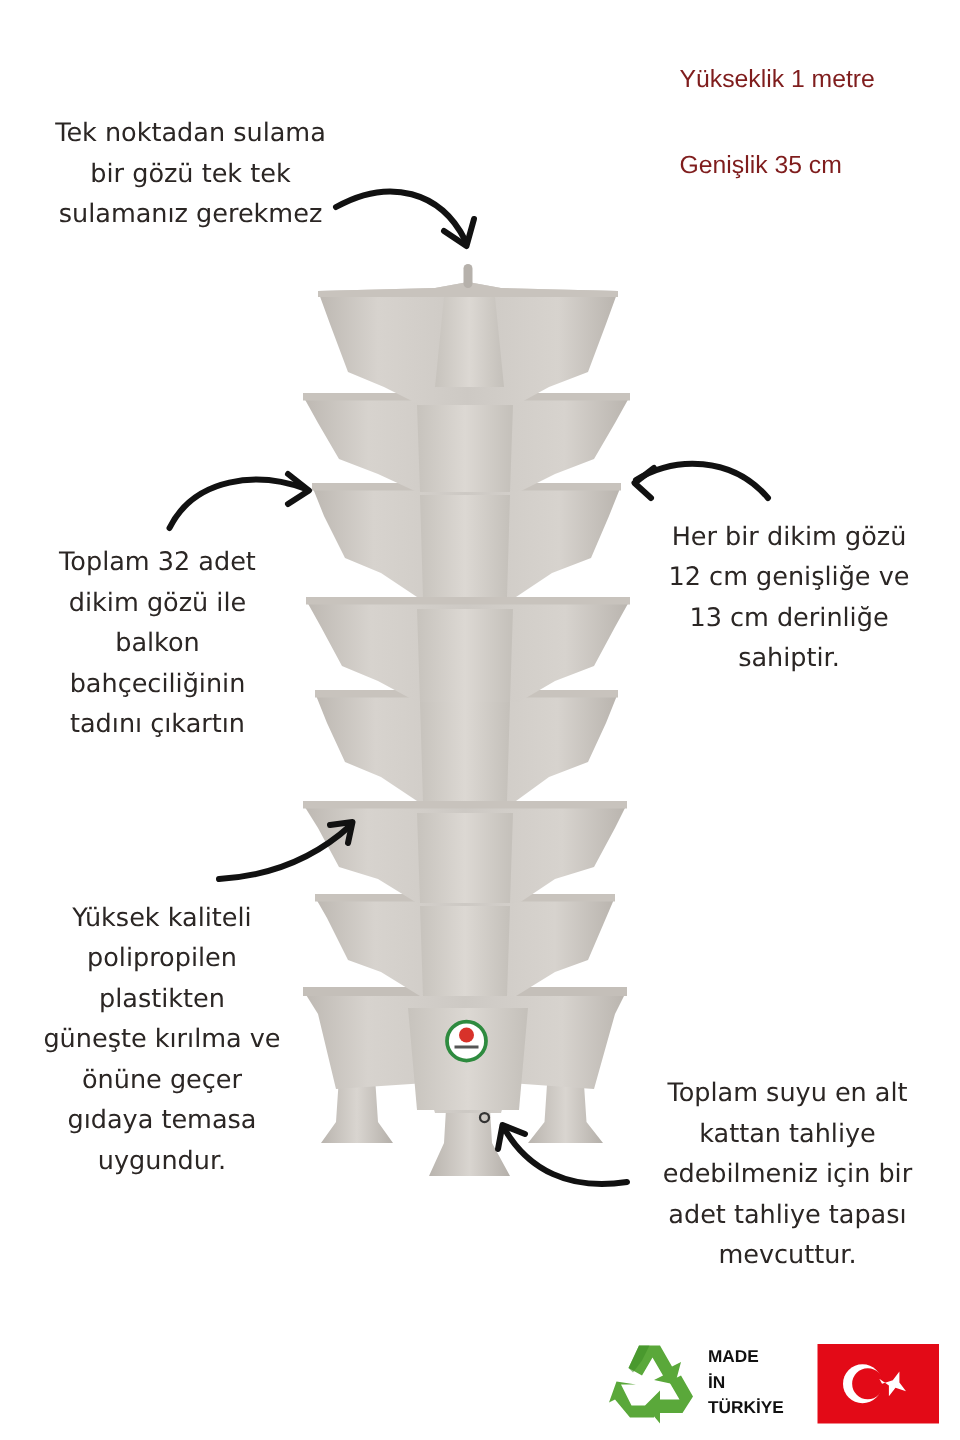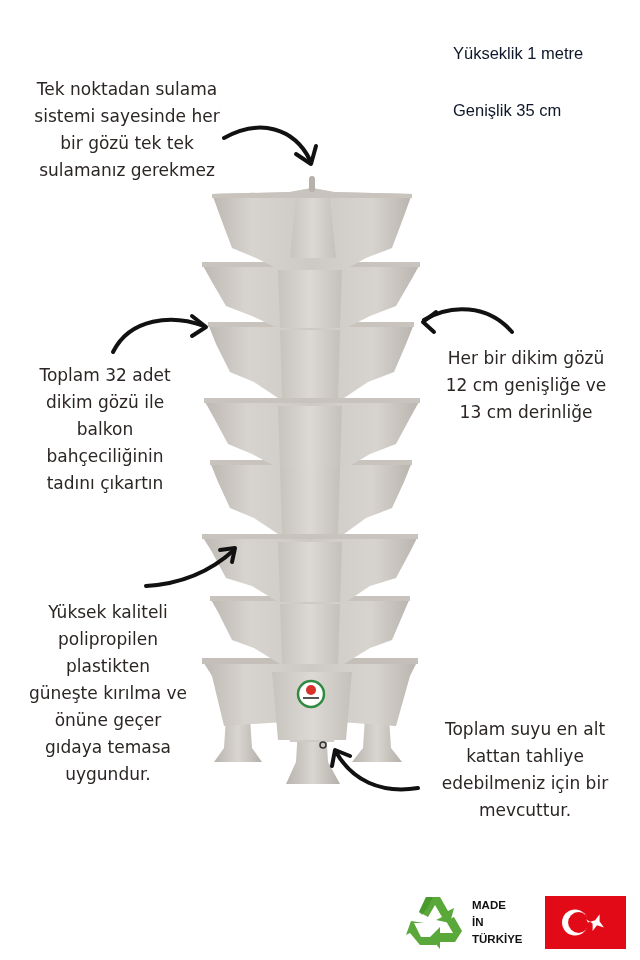--- a/index.html
+++ b/index.html
@@ -1,67 +1,68 @@
 <!DOCTYPE html>
 <html><head>
 <meta charset="utf-8">
 <style>
   html, body { margin:0; padding:0; }
   body { width:640px; height:960px; background:#ffffff; position:relative; overflow:hidden;
          font-family:"DejaVu Sans", sans-serif; color:#2b2624; }
   .callout { position:absolute; text-align:center; font-size:17px; line-height:27px; color:#2b2624; }
   .callout div { white-space:nowrap; }
-  .spec { position:absolute; font-family:"Liberation Sans", sans-serif; font-size:16.5px; color:#0f172a; white-space:nowrap; }
+  .spec { position:absolute; font-family:"Liberation Sans", sans-serif; font-size:16.5px; color:#7f1d1d; white-space:nowrap; }
   svg { position:absolute; left:0; top:0; }
   .made { position:absolute; left:472px; top:897px; width:72px; 
           font-family:"Liberation Sans", sans-serif; font-weight:bold; font-size:11.5px; line-height:17px; color:#111; }
   .flag { position:absolute; left:545px; top:896px; width:81px; height:53px; background:#e30a17; }
   .recycle { position:absolute; left:404px; top:893px; width:62px; height:58px; }
 </style>
 </head>
 <body>
 
 <div class="spec" style="left:453px; top:44px;">Yükseklik 1 metre</div>
 <div class="spec" style="left:453px; top:101px;">Genişlik 35 cm</div>
 
 <div class="callout" style="left:22px; top:76px; width:210px;">
   <div>Tek noktadan sulama</div>
-  <div>sistemi sayesinde her</div>
   <div>bir gözü tek tek</div>
   <div>sulamanız gerekmez</div>
 </div>
 
 <div class="callout" style="left:10px; top:362px; width:190px;">
   <div>Toplam 32 adet</div>
   <div>dikim gözü ile</div>
   <div>balkon</div>
   <div>bahçeciliğinin</div>
   <div>tadını çıkartın</div>
 </div>
 
 <div class="callout" style="left:426px; top:345px; width:200px;">
   <div>Her bir dikim gözü</div>
   <div>12 cm genişliğe ve</div>
   <div>13 cm derinliğe</div>
+  <div>sahiptir.</div>
 </div>
 
 <div class="callout" style="left:8px; top:599px; width:200px;">
   <div>Yüksek kaliteli</div>
   <div>polipropilen</div>
   <div>plastikten</div>
   <div>güneşte kırılma ve</div>
   <div>önüne geçer</div>
   <div>gıdaya temasa</div>
   <div>uygundur.</div>
 </div>
 
 <div class="callout" style="left:420px; top:716px; width:210px;">
   <div>Toplam suyu en alt</div>
   <div>kattan tahliye</div>
   <div>edebilmeniz için bir</div>
+  <div>adet tahliye tapası</div>
   <div>mevcuttur.</div>
 </div>
 
 <svg width="640" height="960" viewBox="0 0 640 960">
   <defs>
     <linearGradient id="pot" x1="0" x2="1" y1="0" y2="0">
       <stop offset="0" stop-color="#bdb8b2"></stop>
       <stop offset="0.2" stop-color="#d7d3ce"></stop>
       <stop offset="0.5" stop-color="#cdc9c4"></stop>
       <stop offset="0.8" stop-color="#d7d3ce"></stop>

